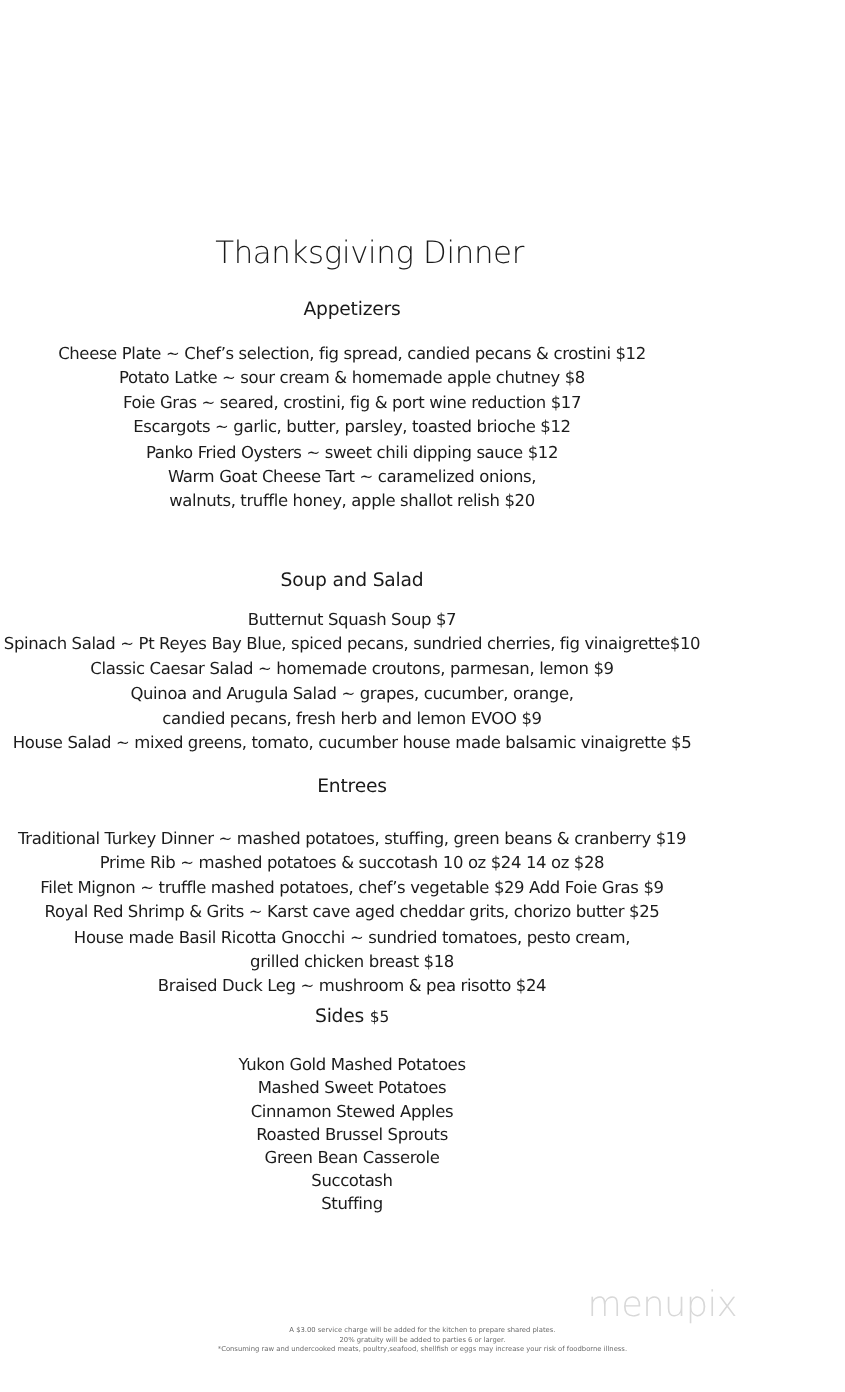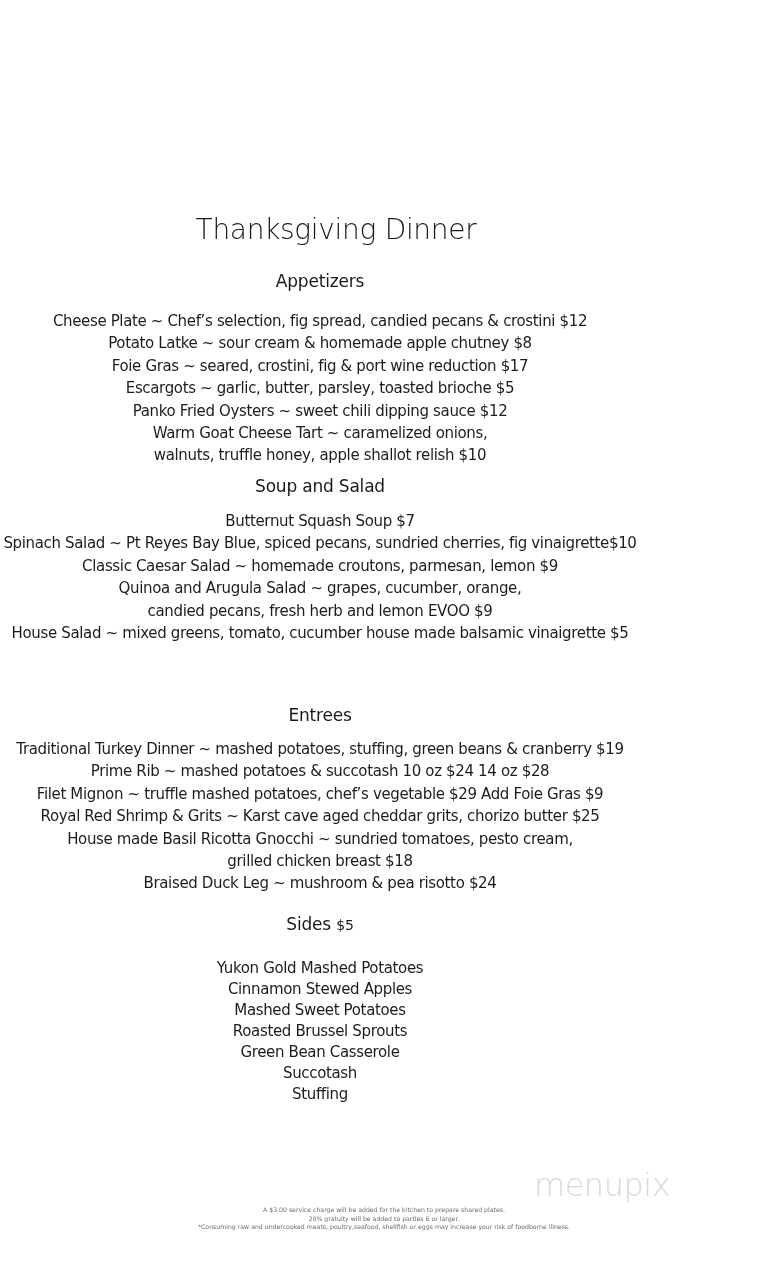--- a/index.html
+++ b/index.html
@@ -59,24 +59,24 @@
       line-height: 22.4px;
       letter-spacing: -0.35px;
       white-space: nowrap;
       color: #1c1c1c;
     }
     .items li .line {
       display: block;
     }
     #sec-appetizers { top: 268px; }
     #sec-appetizers .items { margin-top: 16px; }
-    #sec-soup { top: 473px; }
+    #sec-soup { top: 515px; }
     #sec-soup .items { margin-top: 11px; }
     #sec-entrees { top: 702px; }
-    #sec-entrees .items { margin-top: 10px; }
+    #sec-entrees .items { margin-top: 23px; }
     #sec-sides { top: 911px; }
     #sec-sides .items { margin-top: 20px; }
     #sec-sides .items li { font-size: 15px; line-height: 21px; }
 
     .watermark {
       position: absolute;
       left: 534px;
       top: 1166px;
       font-size: 32px;
       color: #d8d8d8;
@@ -110,28 +110,28 @@
       <li>
           <span class="line">Cheese Plate ~ Chef’s selection, fig spread, candied pecans &amp; crostini $12</span>
         </li>
       <li>
           <span class="line">Potato Latke ~ sour cream &amp; homemade apple chutney $8</span>
         </li>
       <li>
           <span class="line">Foie Gras ~ seared, crostini, fig &amp; port wine reduction $17</span>
         </li>
       <li>
-          <span class="line">Escargots ~ garlic, butter, parsley, toasted brioche $5</span>
+          <span class="line">Escargots ~ garlic, butter, parsley, toasted brioche $12</span>
         </li>
       <li>
           <span class="line">Panko Fried Oysters ~ sweet chili dipping sauce $12</span>
         </li>
       <li>
         <span class="line">Warm Goat Cheese Tart ~ caramelized onions,</span>
-        <span class="line">walnuts, truffle honey, apple shallot relish $10</span>
+        <span class="line">walnuts, truffle honey, apple shallot relish $20</span>
       </li>
     </ul>
   </section>
 
   <section class="section" id="sec-soup">
     <div class="section-heading">
       <span>Soup and Salad</span>
     </div>
     <ul class="items">
       <li>
@@ -183,24 +183,24 @@
   <section class="section" id="sec-sides">
     <div class="section-heading">
       <span>Sides</span>
       <span class="price">$5</span>
     </div>
     <ul class="items">
       <li>
           <span class="line">Yukon Gold Mashed Potatoes</span>
         </li>
       <li>
+          <span class="line">Mashed Sweet Potatoes</span>
+        </li>
+      <li>
           <span class="line">Cinnamon Stewed Apples</span>
-        </li>
-      <li>
-          <span class="line">Mashed Sweet Potatoes</span>
         </li>
       <li>
           <span class="line">Roasted Brussel Sprouts</span>
         </li>
       <li>
           <span class="line">Green Bean Casserole</span>
         </li>
       <li>
           <span class="line">Succotash</span>
         </li>

